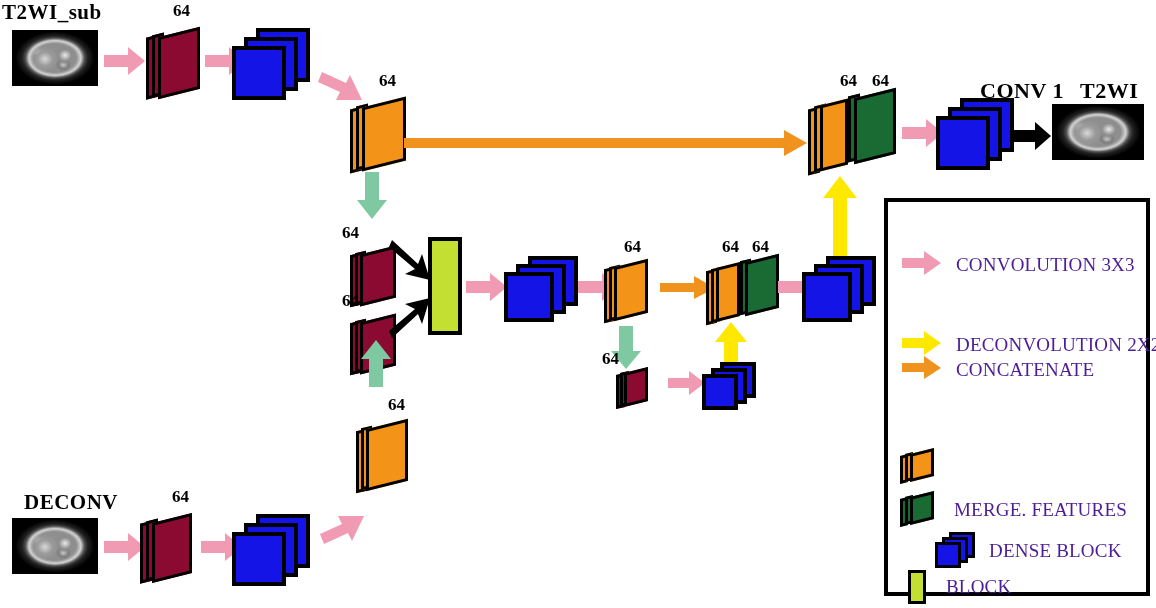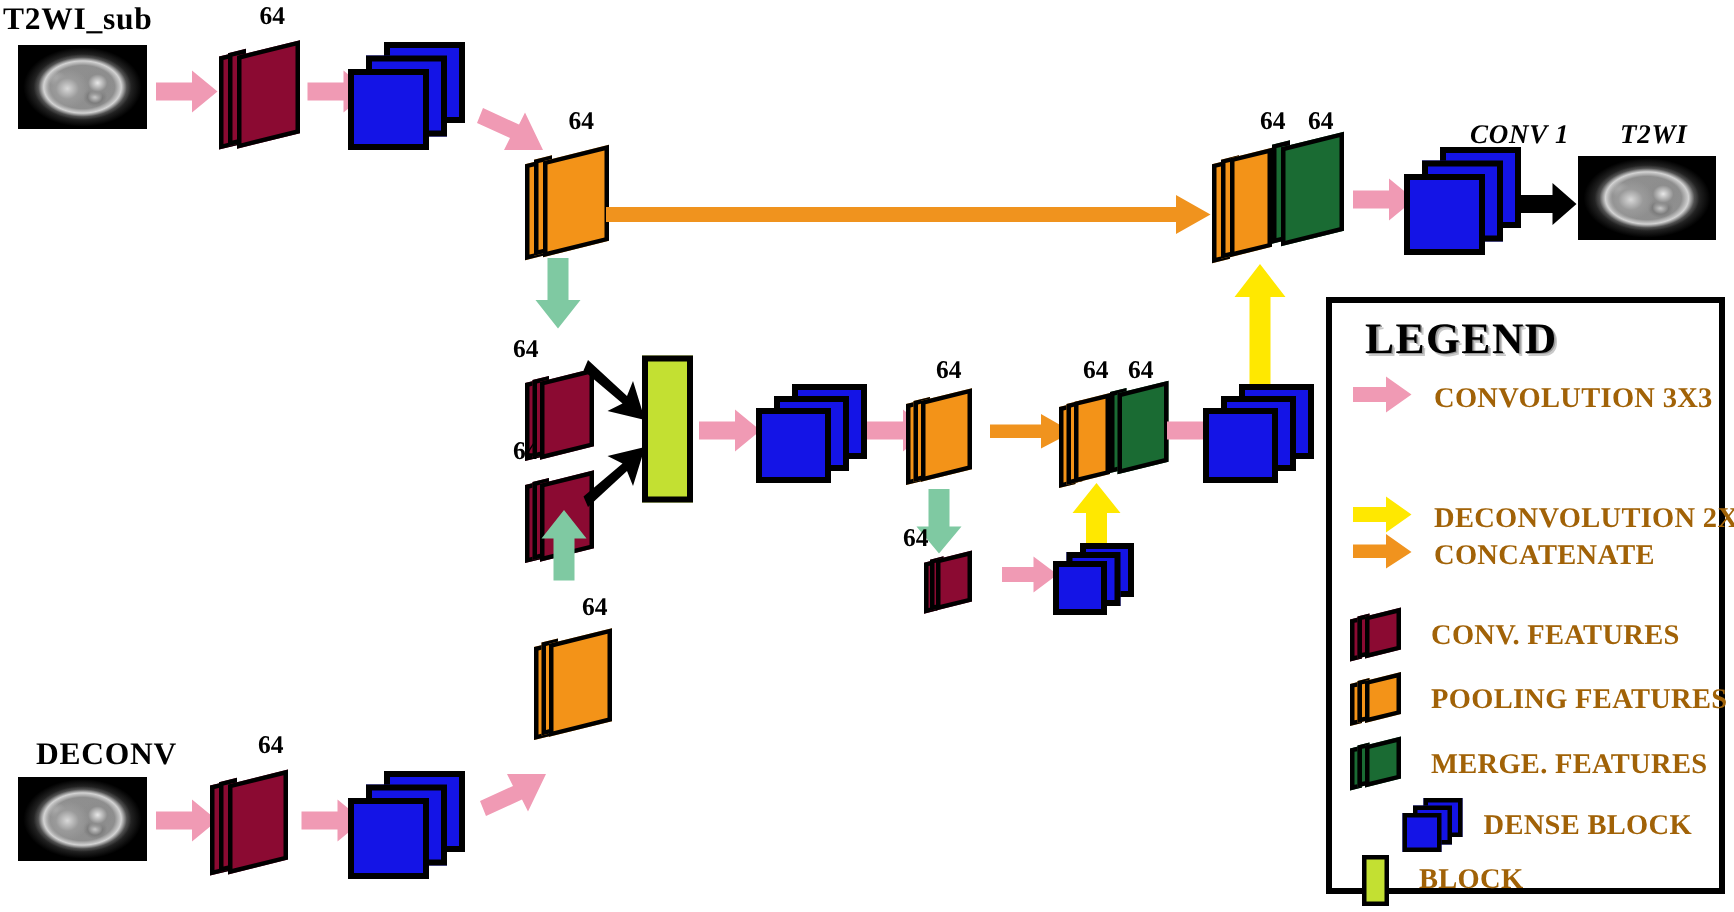--- a/index.html
+++ b/index.html
@@ -19,21 +19,21 @@
 
   
   .lbl {
     font-weight: bold;
     color: #000000;
     white-space: nowrap;
     line-height: 1;
   }
   .lbl-big   { font-size: 21px; letter-spacing: .5px; }
   .lbl-num   { font-size: 17px; }
-  .lbl-out   { font-size: 18px; letter-spacing: .5px; font-style: italic; }
+  .lbl-out   { font-size: 22px; letter-spacing: .5px; }
 
   
   .mri {
     background:
       radial-gradient(ellipse 24% 34% at 38% 52%, #d8d8d8 0%, #9a9a9a 38%, rgba(60,60,60,0) 72%),
       radial-gradient(ellipse 17% 24% at 62% 45%, #e8e8e8 0%, #8d8d8d 45%, rgba(40,40,40,0) 78%),
       radial-gradient(ellipse 12% 16% at 60% 62%, #cfcfcf 0%, #7d7d7d 50%, rgba(30,30,30,0) 80%),
       radial-gradient(ellipse 9%  12% at 30% 40%, #bdbdbd 0%, rgba(20,20,20,0) 80%),
       radial-gradient(ellipse 44% 46% at 50% 50%, rgba(190,190,190,.55) 58%, rgba(235,235,235,.85) 70%, rgba(120,120,120,.4) 80%, rgba(0,0,0,0) 88%),
       radial-gradient(ellipse 47% 49% at 50% 50%, #555 60%, #1b1b1b 86%, #000 100%),
@@ -83,22 +83,22 @@
     position: absolute;
     font-size: 29px;
     font-weight: bold;
     letter-spacing: 1px;
     color: #000;
     text-shadow: 1px 1px 0 #9a9a9a, 2px 2px 0 #c9c9c9;
   }
   .leg-row { position: absolute; display: flex; align-items: center; }
   .leg-text {
     font-size: 19px;
-    font-weight: bold;
-    color: #a16207;
+    font-weight: normal;
+    color: #4c1d95;
     white-space: nowrap;
     letter-spacing: .2px;
   }
   .leg-icon { position: relative; }
 </style>
 </head>
 <body>
 
 <div id="canvas">
 
@@ -359,21 +359,20 @@
   </div>
 
   <div class="arrow" style="left:360px; top:340px;">
     <svg width="32" height="48" viewBox="0 0 32 48">
       <polygon points="16,0 31,19 23,19 23,47 9,47 9,19 1,19" fill="#7fc9a2"></polygon>
     </svg>
   </div>
 
   <div id="legend-box" style="left:884px; top:198px; width:266px; height:398px;">
 
-    <div id="legend-title" style="left:22px; top:8px;">LEGEND</div>
 
     <div class="leg-row" style="left:14px; top:48px;">
       <span class="leg-icon">
         <svg width="40" height="26" viewBox="0 0 40 26">
             <polygon points="0,8 22,8 22,1 39,13 22,25 22,18 0,18" fill="#f09ab4"></polygon>
           </svg>
       </span>
       <span class="leg-text" style="margin-left:14px;">CONVOLUTION 3X3</span>
     </div>
 
@@ -389,40 +388,29 @@
 
     <div class="leg-row" style="left:14px; top:154px;">
       <span class="leg-icon">
         <svg width="40" height="24" viewBox="0 0 40 24">
             <polygon points="0,7 22,7 22,0 39,12 22,23 22,16 0,16" fill="#f0931e"></polygon>
           </svg>
       </span>
       <span class="leg-text" style="margin-left:14px;">CONCATENATE</span>
     </div>
 
-    <div class="leg-row" style="left:12px; top:202px;">
-      <span class="leg-icon" style="width:44px; height:40px;">
-        <span class="slab" style="left:0; top:0; width:44px; height:40px;">
-          <span class="sheet" style="position:absolute; left:0px;  top:8px;  width:8px;  height:28px; background:#8b0a32; border:3px solid #000; box-sizing:border-box; transform:skewY(-14deg);"></span>
-          <span class="sheet" style="position:absolute; left:5px;  top:6px;  width:8px;  height:28px; background:#8b0a32; border:3px solid #000; box-sizing:border-box; transform:skewY(-14deg);"></span>
-          <span class="sheet" style="position:absolute; left:10px; top:4px;  width:24px; height:28px; background:#8b0a32; border:3px solid #000; box-sizing:border-box; transform:skewY(-14deg);"></span>
-        </span>
-      </span>
-      <span class="leg-text" style="margin-left:10px;">CONV. FEATURES</span>
-    </div>
 
     <div class="leg-row" style="left:12px; top:245px;">
       <span class="leg-icon" style="width:44px; height:40px;">
         <span class="slab" style="left:0; top:0; width:44px; height:40px;">
           <span class="sheet" style="position:absolute; left:0px;  top:8px;  width:8px;  height:28px; background:#f39318; border:3px solid #000; box-sizing:border-box; transform:skewY(-14deg);"></span>
           <span class="sheet" style="position:absolute; left:5px;  top:6px;  width:8px;  height:28px; background:#f39318; border:3px solid #000; box-sizing:border-box; transform:skewY(-14deg);"></span>
           <span class="sheet" style="position:absolute; left:10px; top:4px;  width:24px; height:28px; background:#f39318; border:3px solid #000; box-sizing:border-box; transform:skewY(-14deg);"></span>
         </span>
       </span>
-      <span class="leg-text" style="margin-left:10px;">POOLING FEATURES</span>
     </div>
 
     <div class="leg-row" style="left:12px; top:288px;">
       <span class="leg-icon" style="width:44px; height:40px;">
         <span class="slab" style="left:0; top:0; width:44px; height:40px;">
           <span class="sheet" style="position:absolute; left:0px;  top:8px;  width:8px;  height:28px; background:#1a6b33; border:3px solid #000; box-sizing:border-box; transform:skewY(-14deg);"></span>
           <span class="sheet" style="position:absolute; left:5px;  top:6px;  width:8px;  height:28px; background:#1a6b33; border:3px solid #000; box-sizing:border-box; transform:skewY(-14deg);"></span>
           <span class="sheet" style="position:absolute; left:10px; top:4px;  width:24px; height:28px; background:#1a6b33; border:3px solid #000; box-sizing:border-box; transform:skewY(-14deg);"></span>
         </span>
       </span>

